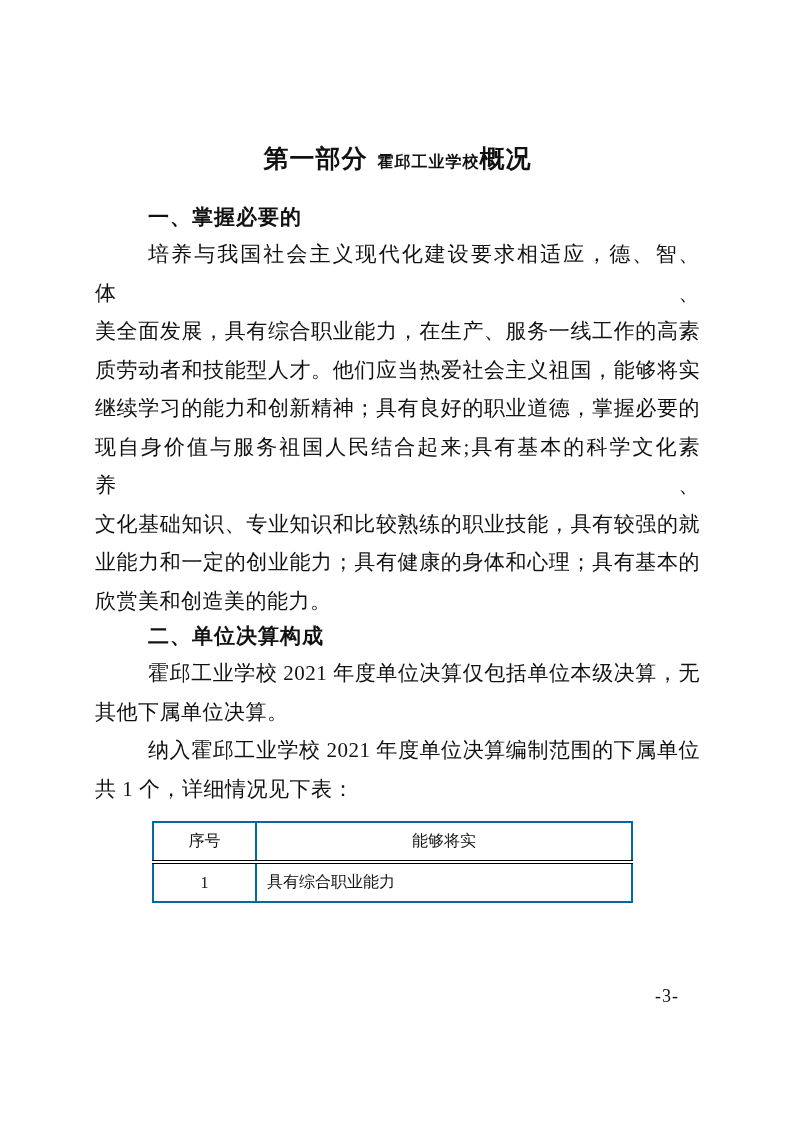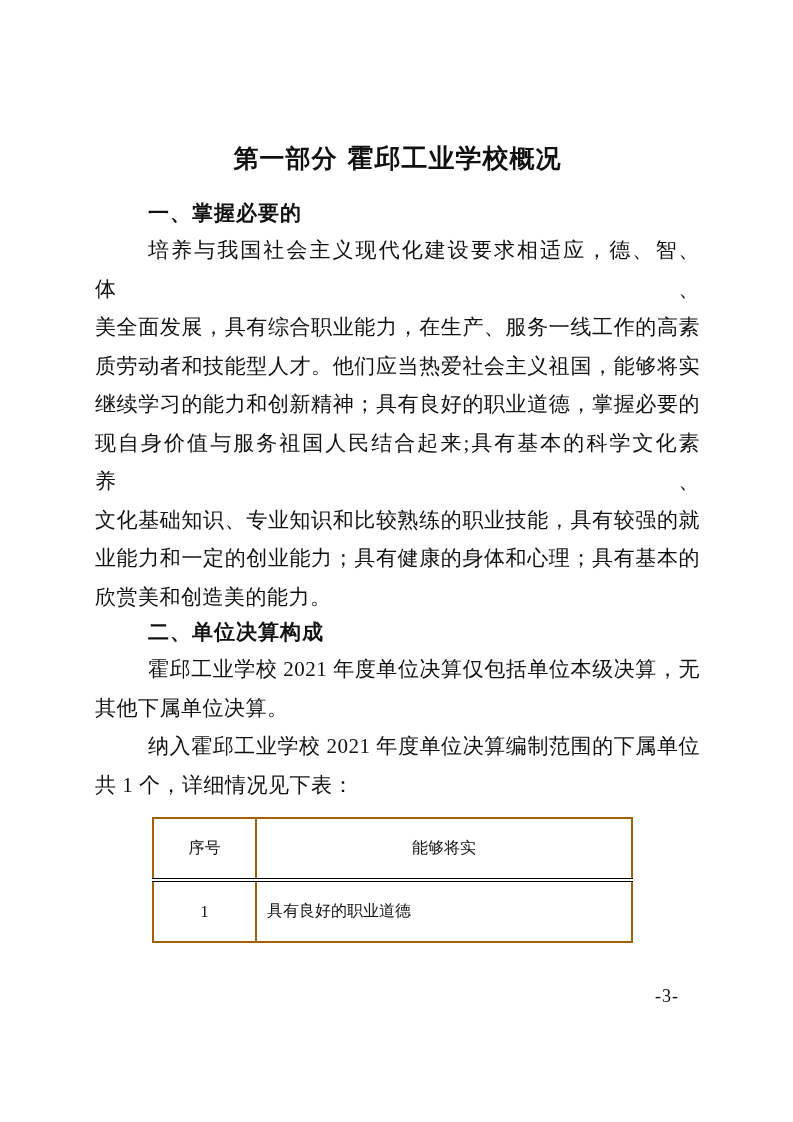--- a/index.html
+++ b/index.html
@@ -19,21 +19,21 @@
   .doc-title {
     margin-top: 140px;
     line-height: 36px;
     text-align: center;
     font-family: "Liberation Sans", sans-serif;
     font-size: 25px;
     font-weight: 600;
     letter-spacing: 1px;
   }
   .doc-title .title-part { margin-right: 10px; margin-top: 31px; }
-  .doc-title .title-emph { font-weight: 900; font-size: 26px; }
+  .doc-title .title-emph { font-weight: 900; font-size: 16px; }
   .sec-heading {
     margin: 22px 0 0 53px;
     line-height: 30px;
     font-family: "Liberation Sans", sans-serif;
     font-size: 21px;
     font-weight: 700;
     letter-spacing: 1px;
   }
   .sec-heading.second { margin-top: 1px; }
   .para-block { margin-top: 3px; }
@@ -47,22 +47,22 @@
   .line.first { text-indent: 53px; }
   .line.last { text-align-last: left; }
   .units-table {
     border-collapse: collapse;
     margin: 13px 0 0 57px;
     width: 481px;
     table-layout: fixed;
     font-size: 16px;
   }
   .units-table th, .units-table td {
-    border: 2px solid #a16207;
-    padding: 19px 4px;
+    border: 2px solid #0369a1;
+    padding: 8px 4px;
     height: 21px;
     font-weight: normal;
     overflow: hidden;
     white-space: nowrap;
   }
   .units-table thead th { border-bottom: 4px double #000000; text-align: center; }
   .units-table .col-seq { width: 93px; text-align: center; }
   .units-table td.cell-name { text-align: left; padding-left: 10px; }
   .page-num {
     position: absolute;
@@ -107,21 +107,21 @@
     <table class="units-table">
       <thead>
         <tr>
           <th class="col-seq">序号</th>
           <th>能够将实</th>
         </tr>
       </thead>
       <tbody>
         <tr>
           <td class="col-seq">1</td>
-          <td class="cell-name">具有良好的职业道德</td>
+          <td class="cell-name">具有综合职业能力</td>
         </tr>
       </tbody>
     </table>
 
   </div>
 
   <div class="page-num">-3-</div>
 </div>
 
 </body></html>

